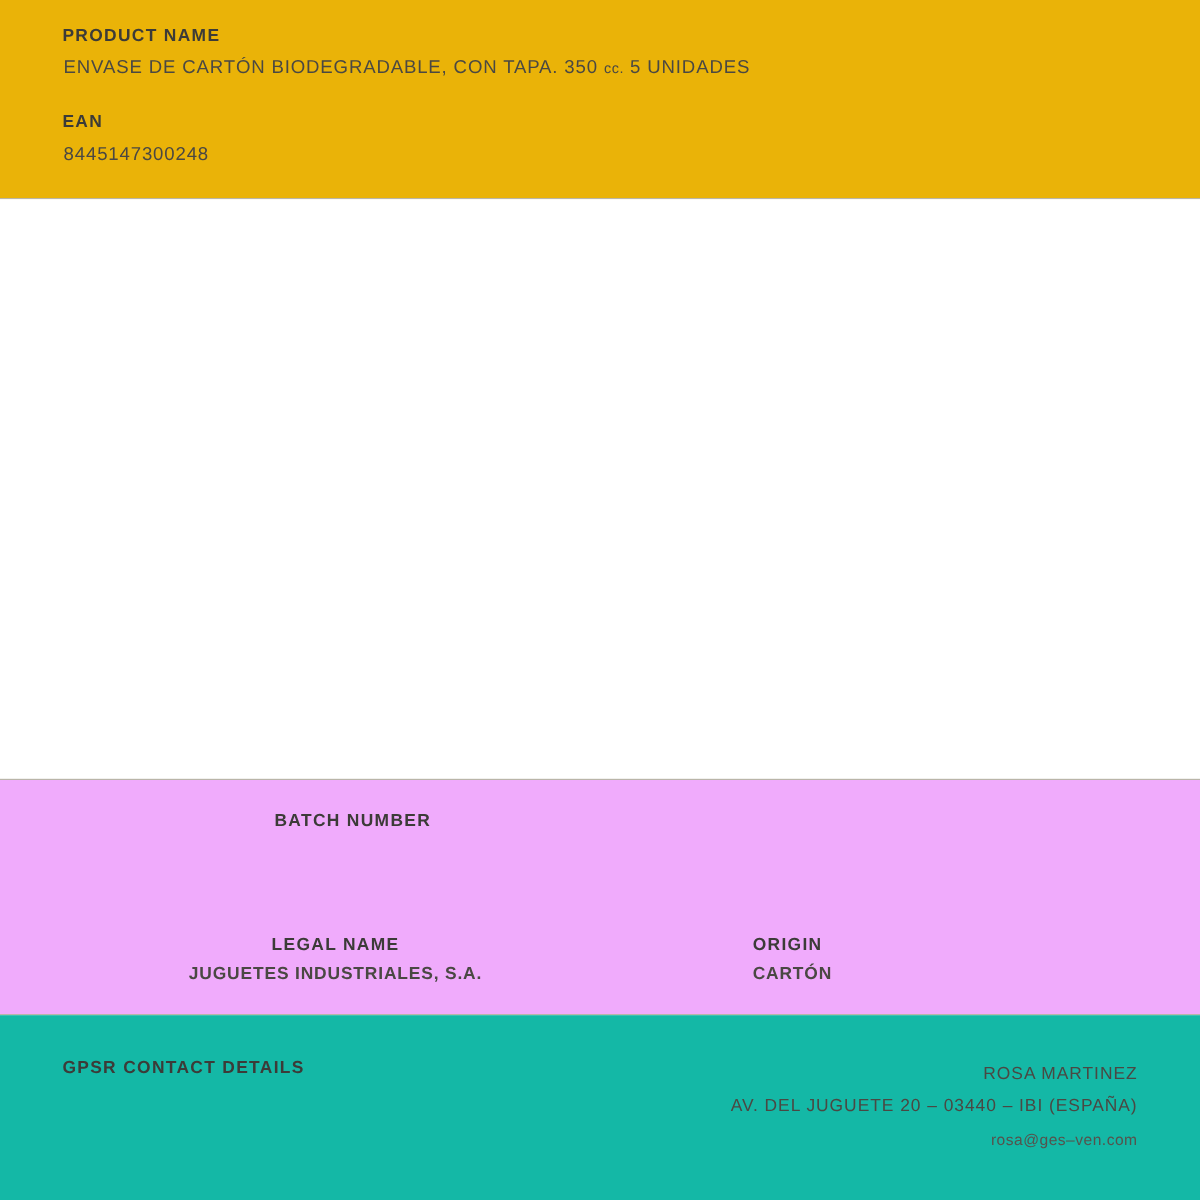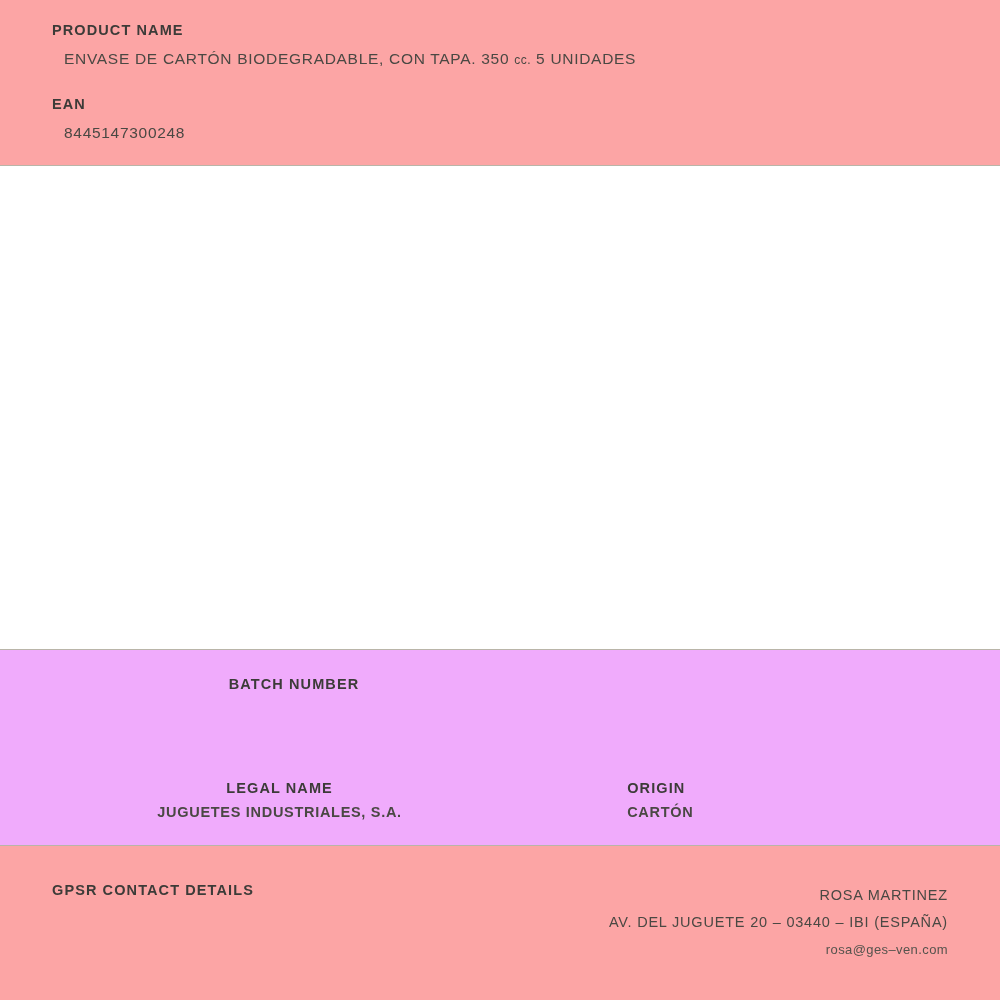--- a/index.html
+++ b/index.html
@@ -17,21 +17,21 @@
   .page {
     width: 1000px;
     height: 1000px;
     position: relative;
     display: flex;
     flex-direction: column;
   }
 
   
   .top-block {
-    background: #fca5a5;
+    background: #eab308;
     padding: 22px 0 18px 0;
     border-bottom: 1px solid #b9b5a8;
     height: 166px;
     box-sizing: border-box;
   }
   .field {
     padding-left: 52px;
   }
   .field + .field {
     margin-top: 28px;
@@ -41,21 +41,21 @@
     font-weight: bold;
     letter-spacing: 1.1px;
     color: #3c3b38;
     margin: 0 0 10px 0;
     text-transform: uppercase;
   }
   .field-value {
     font-size: 15.5px;
     letter-spacing: 0.7px;
     color: #4a4843;
-    margin: 12px;
+    margin: 1px;
   }
   .field-value .small-unit {
     font-size: 12px;
     letter-spacing: 0.5px;
   }
 
   
   .middle-blank {
     background: #ffffff;
     flex: 1 1 auto;
@@ -91,21 +91,21 @@
     font-weight: bold;
   }
   .info-row.second-row { margin-top: 62px; }
   .cell-batch { width: 600px; text-align: center; }
   .cell-expiry { width: 400px; text-align: left; padding-left: 20px; }
   .cell-legal { width: 600px; text-align: center; }
   .cell-origin { width: 400px; text-align: left; padding-left: 68px; }
 
   
   .footer {
-    background: #fca5a5;
+    background: #14b8a6;
     height: 154px;
     box-sizing: border-box;
     padding: 36px 52px 0 52px;
     display: flex;
     justify-content: space-between;
     align-items: flex-start;
   }
   .footer-label {
     font-size: 14.5px;
     font-weight: bold;

